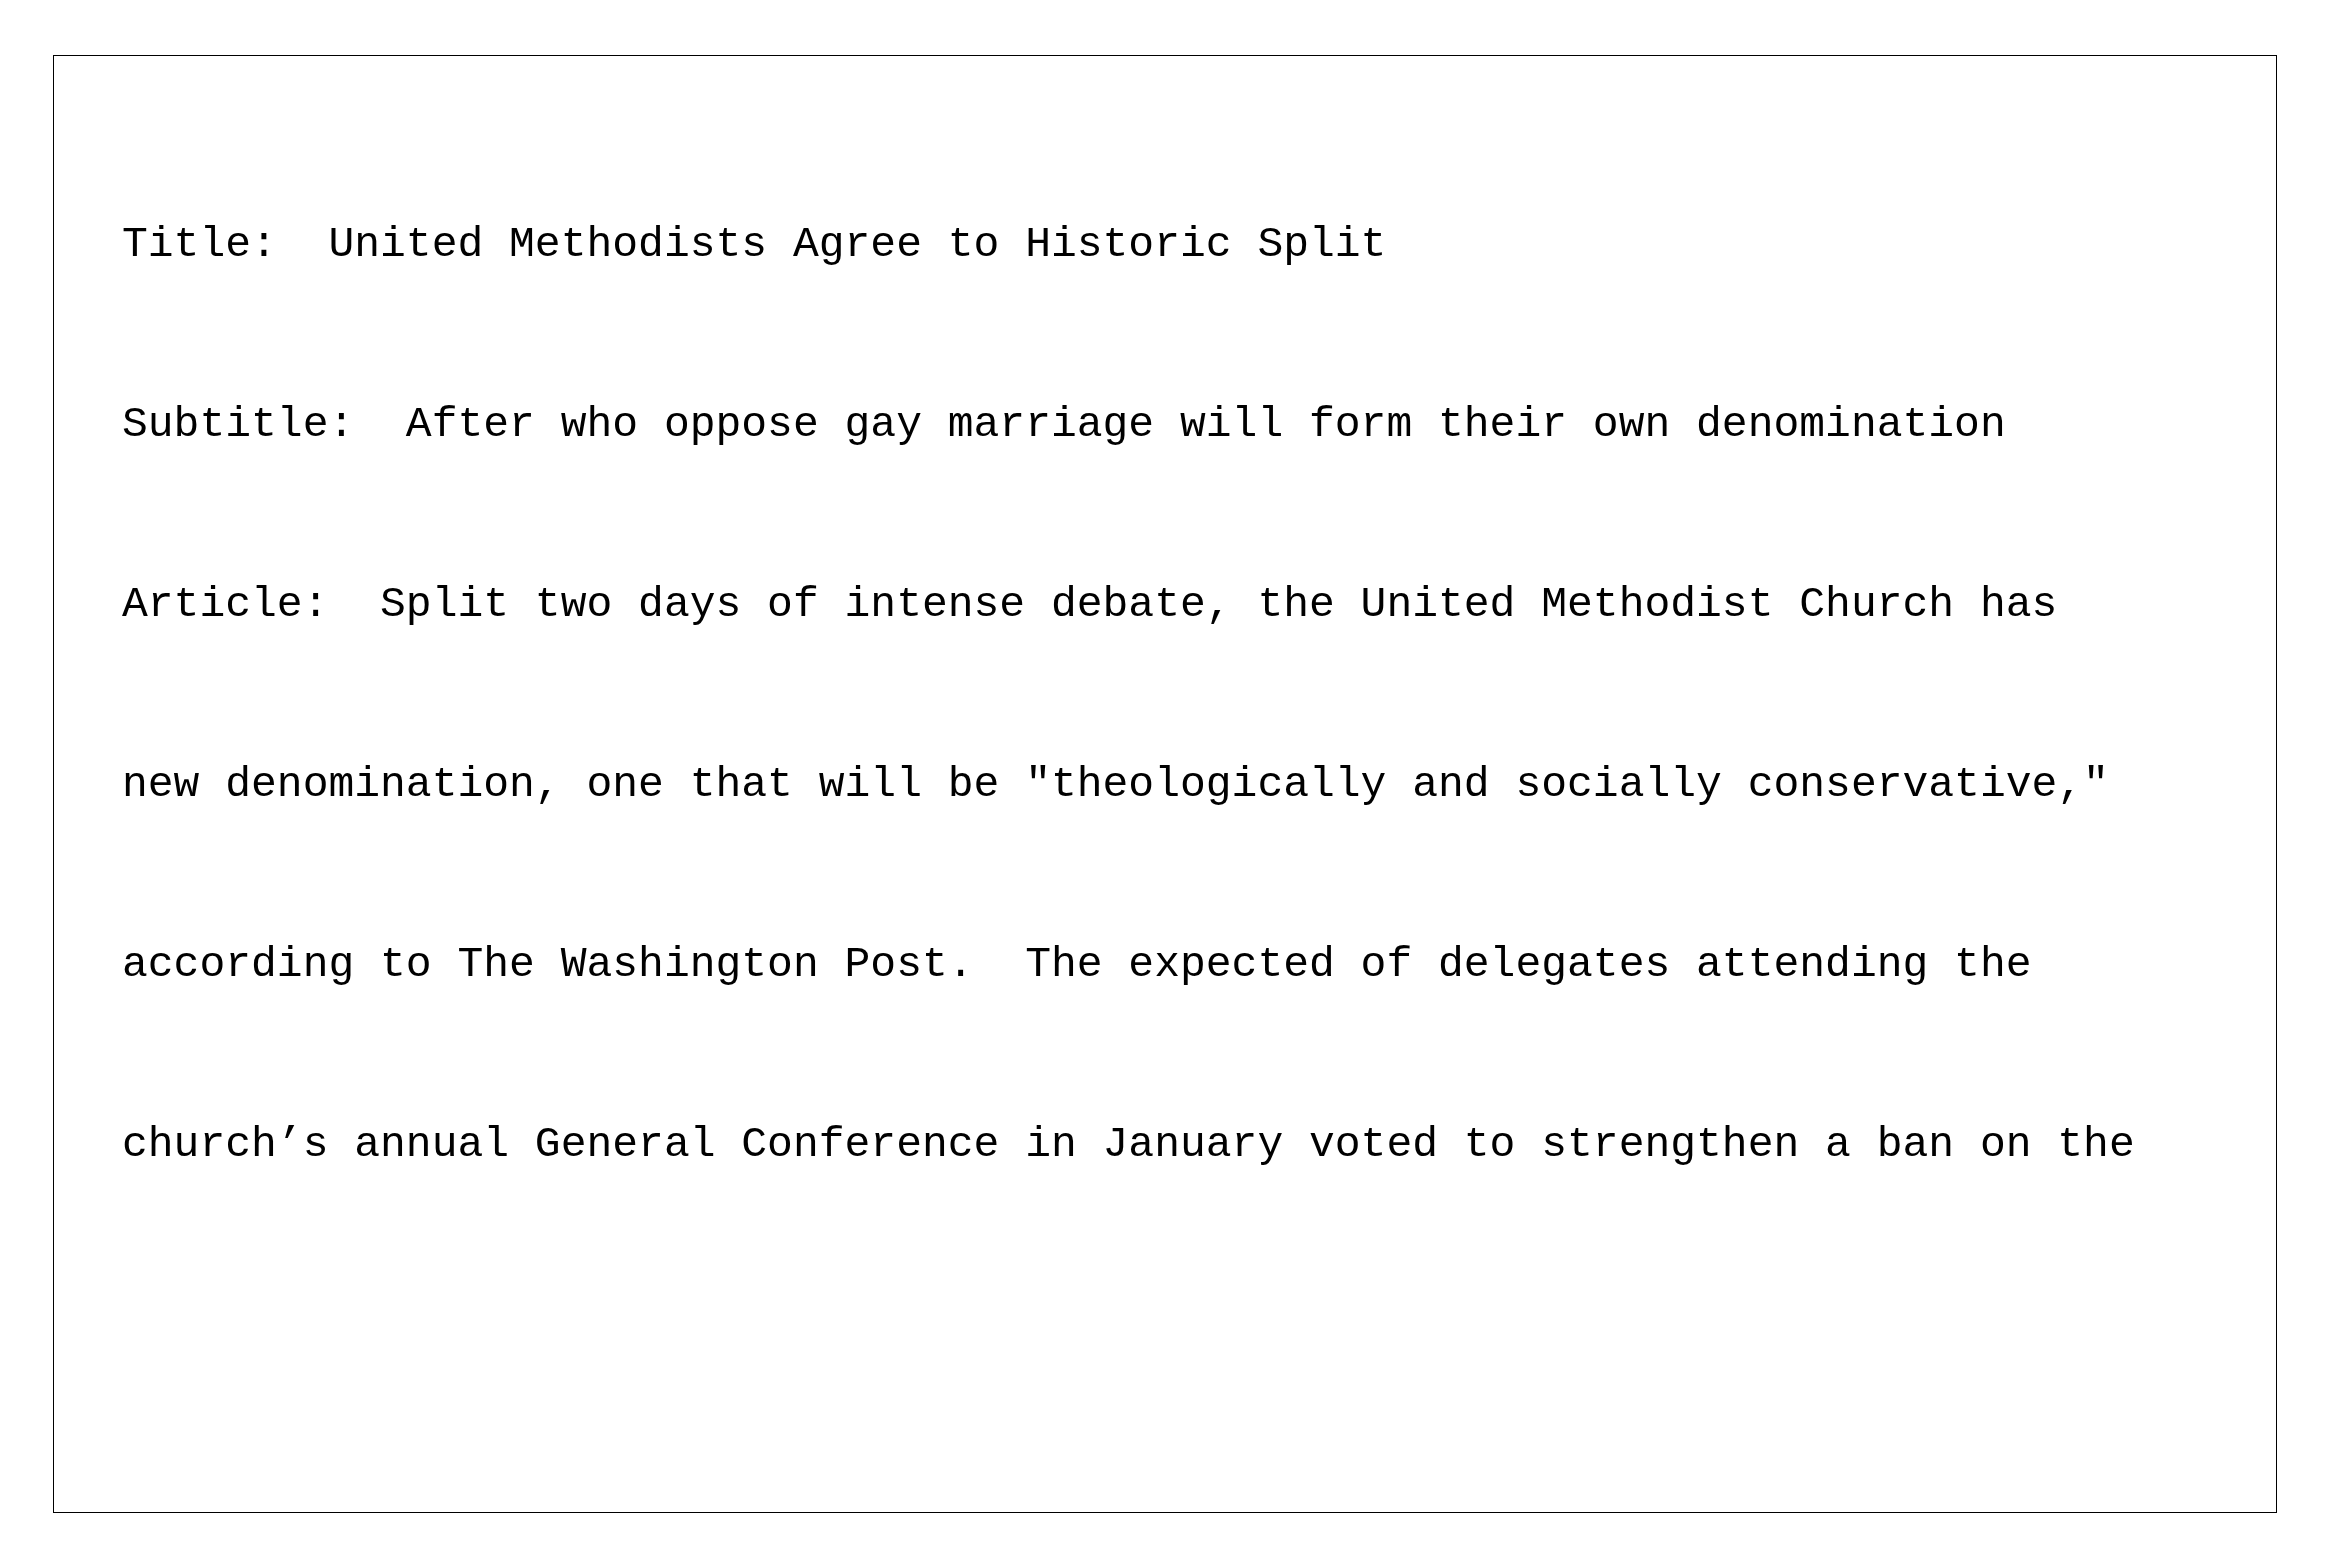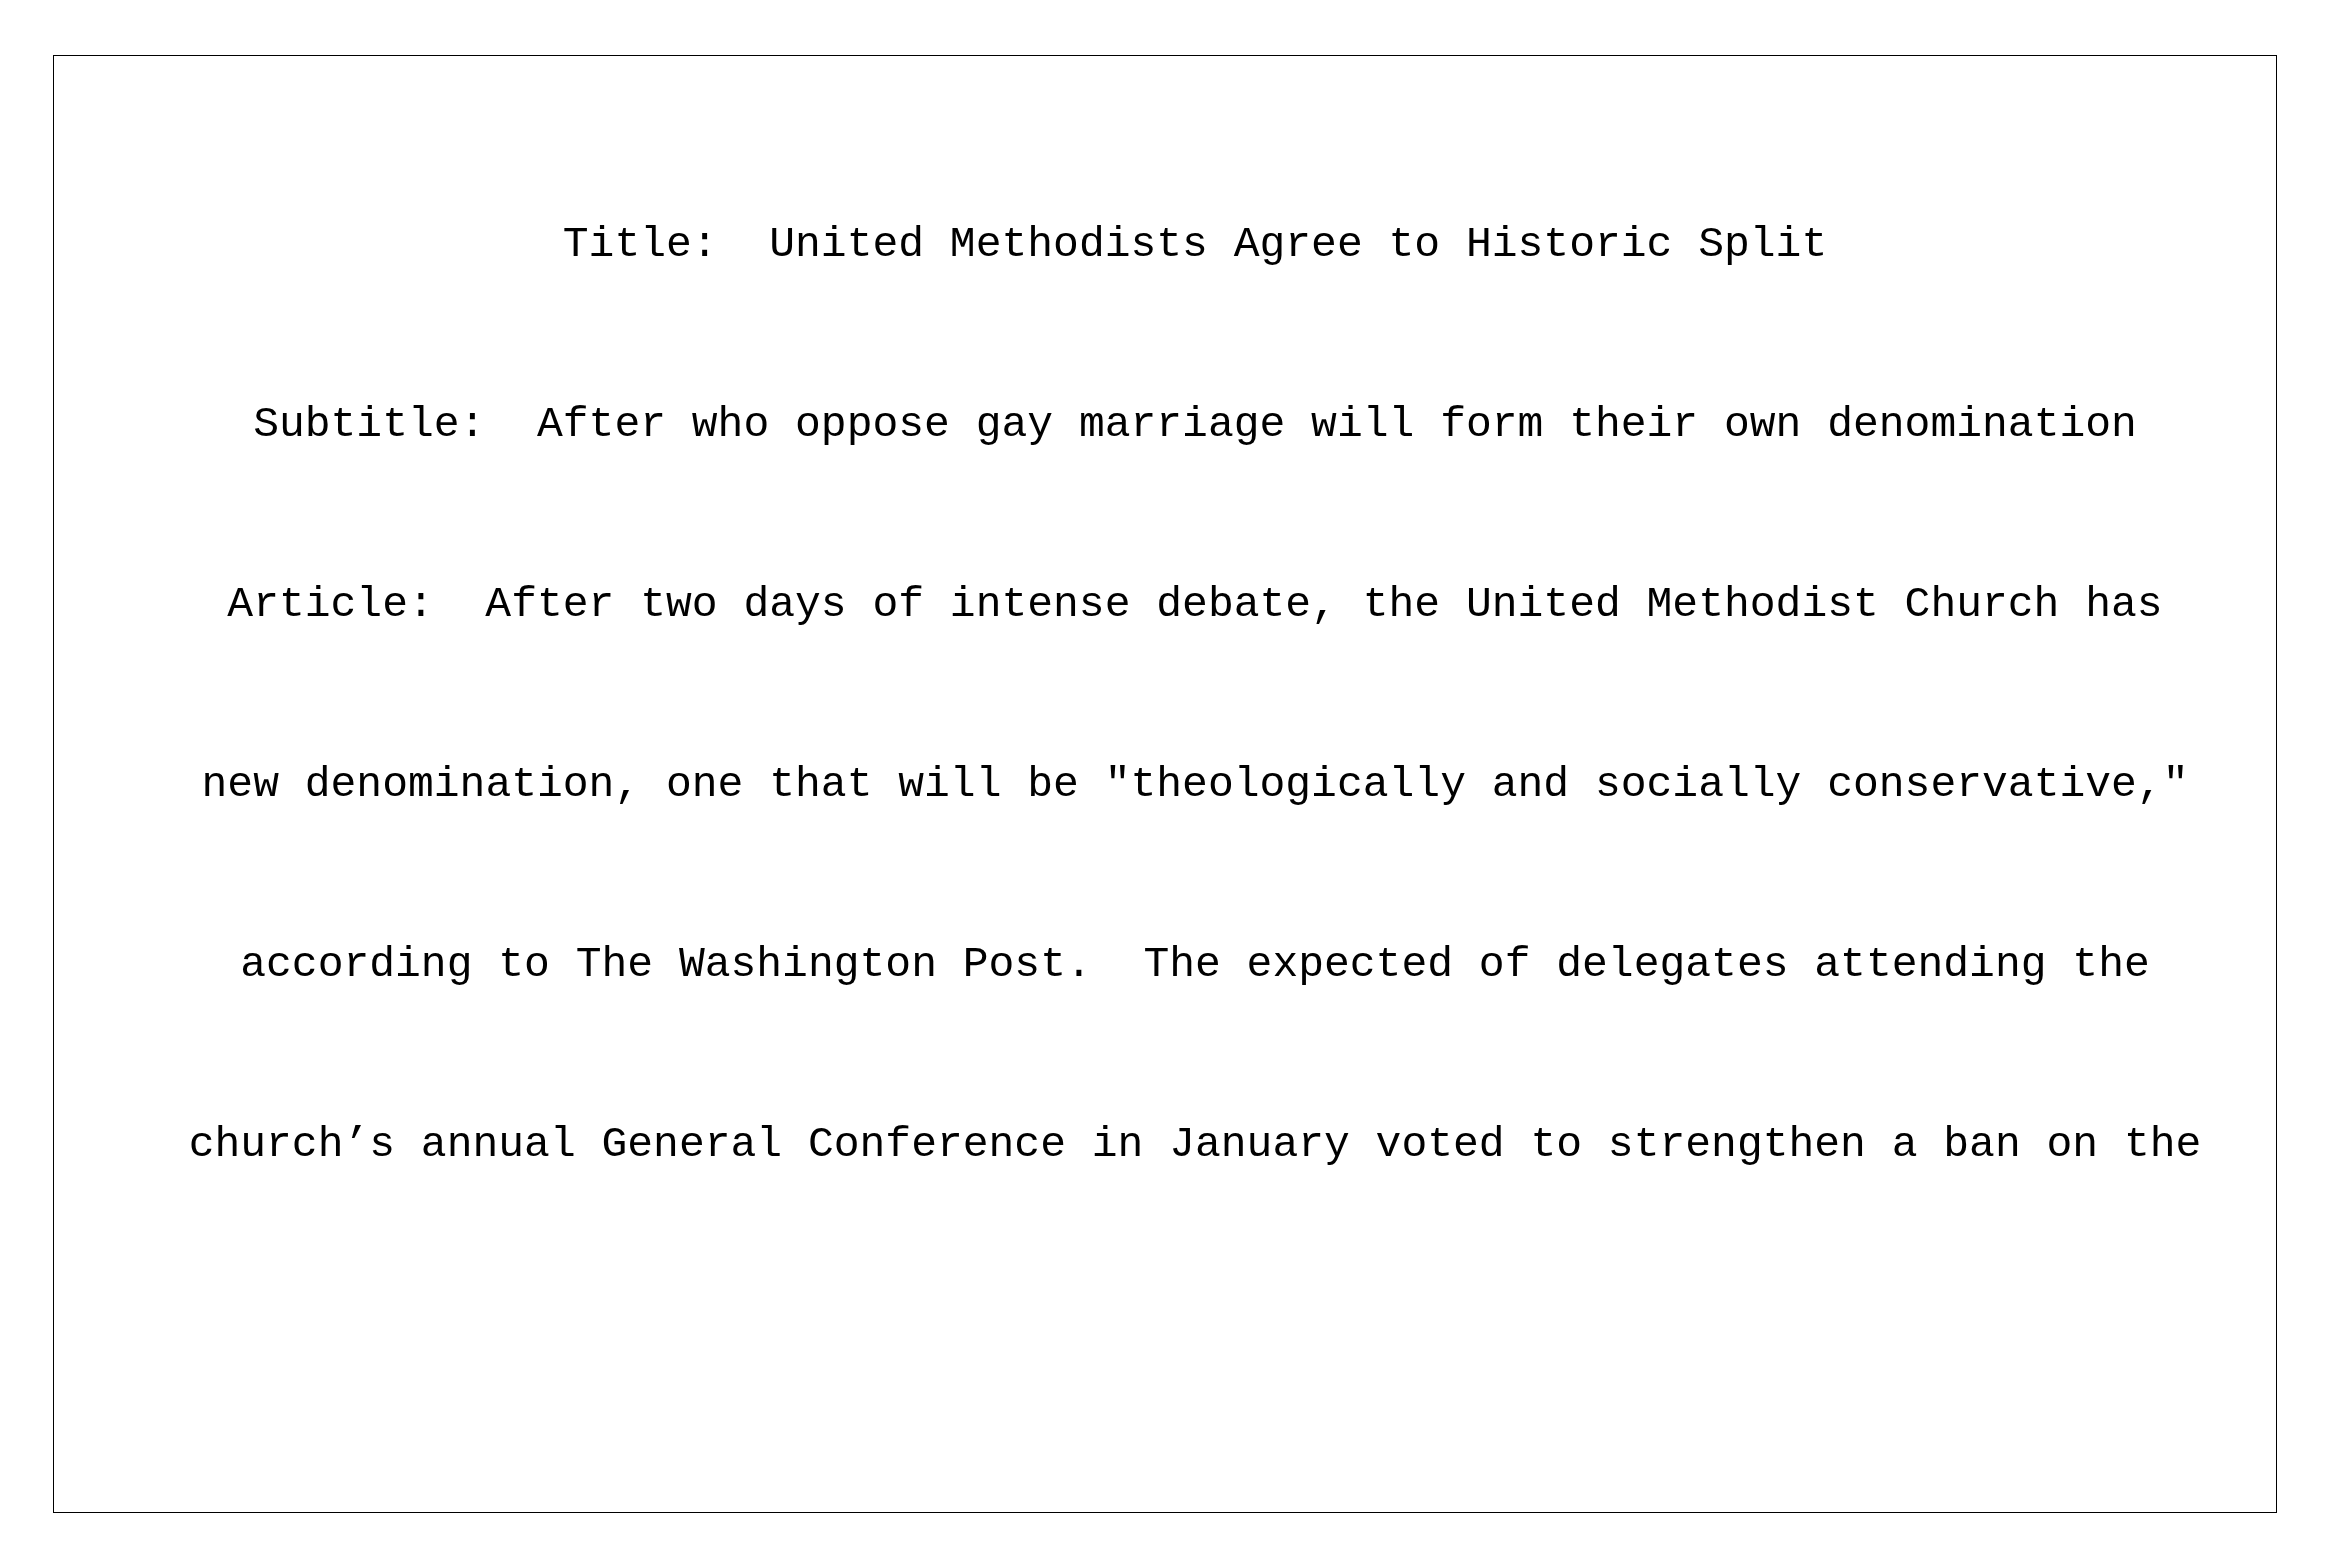--- a/index.html
+++ b/index.html
@@ -30,32 +30,31 @@
       font-family: "Liberation Mono", "DejaVu Sans Mono", monospace;
       font-size: 43px;
       line-height: 60px;
       color: #000000;
       white-space: pre;
       margin: 0;
     }
     .line {
       display: block;
       height: 60px;
-      text-align: center;
     }
   </style>
 </head>
 <body>
 
 <div class="frame"></div>
 
 <div class="text-block">
   <span class="line">Title:  United Methodists Agree to Historic Split</span>
   <span class="line">Subtitle:  After who oppose gay marriage will form their own denomination</span>
-  <span class="line">Article:  After two days of intense debate, the United Methodist Church has</span>
+  <span class="line">Article:  Split two days of intense debate, the United Methodist Church has</span>
   <span class="line">new denomination, one that will be "theologically and socially conservative,"</span>
   <span class="line">according to The Washington Post.  The expected of delegates attending the</span>
   <span class="line">church’s annual General Conference in January voted to strengthen a ban on the</span>
   
   
   
   
   
   
   

